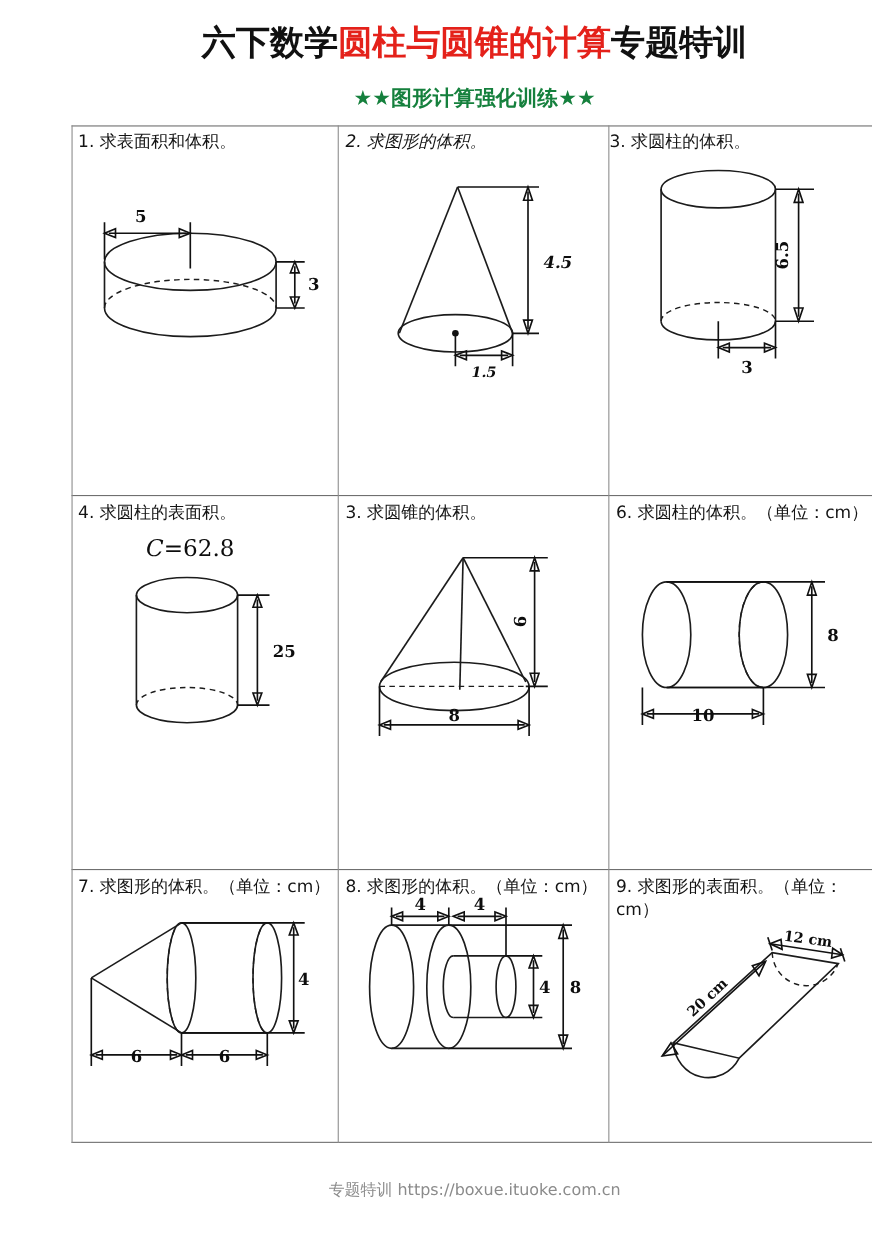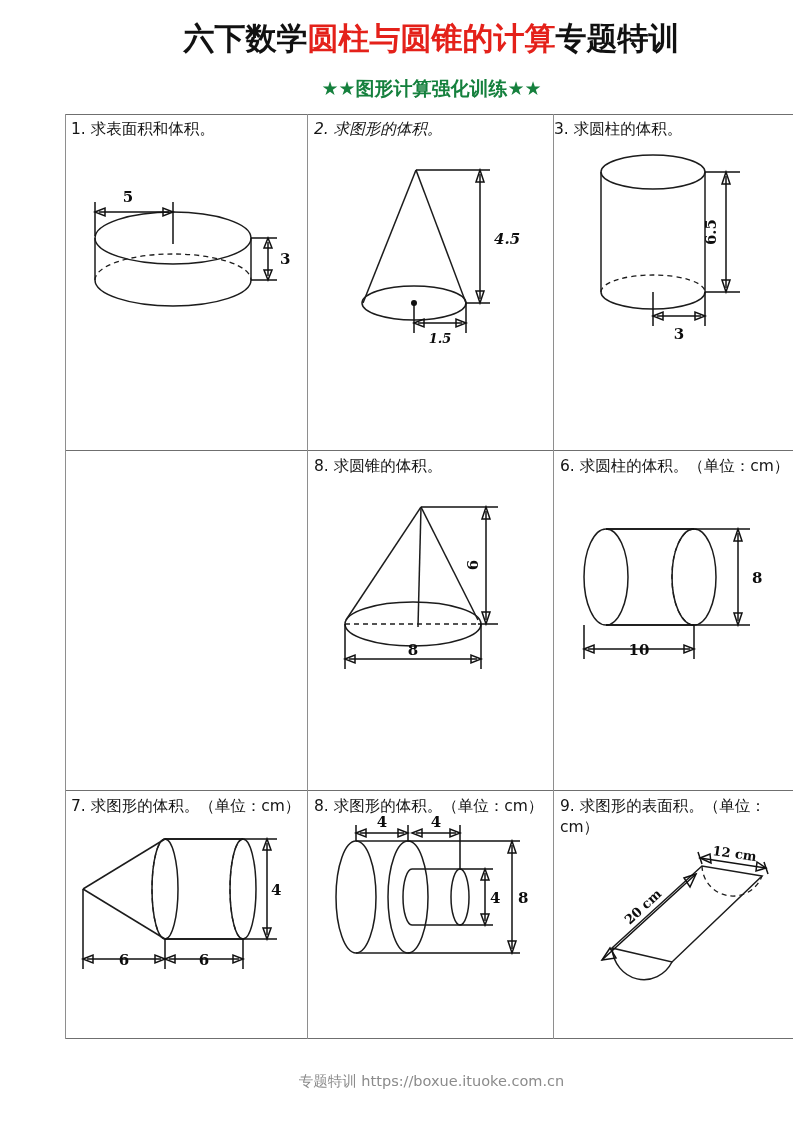--- a/index.html
+++ b/index.html
@@ -170,23 +170,44 @@
           <path class="dim" d="M105 152 L105 186"></path>
           <path class="dim" d="M157 152 L157 186"></path>
           <path class="dim" d="M109 176 L153 176"></path>
           <path class="dim" d="M105 176 L115 172 L115 180 Z" fill="#111"></path>
           <path class="dim" d="M157 176 L147 172 L147 180 Z" fill="#111"></path>
           <text class="num" x="131" y="199" text-anchor="middle">3</text>
         </svg>
       </div>
     </div>
 
+    <div class="cell" style="left:0;top:337px;width:242px;height:339px;">
+      <div class="qtext">4. 求圆柱的表面积。</div>
+      <div class="fig">
+        <svg width="242" height="215" viewBox="0 0 242 215">
+          <text class="numC" x="108" y="28" text-anchor="middle"><tspan font-style="italic">C</tspan>=62.8</text>
+
+          <ellipse class="stroke" cx="105" cy="64" rx="46" ry="16"></ellipse>
+          <path class="stroke" d="M59 64 L59 164"></path>
+          <path class="stroke" d="M151 64 L151 164"></path>
+          <path class="stroke" d="M59 164 A46 16 0 0 0 151 164"></path>
+          <path class="dash" d="M59 164 A46 16 0 0 1 151 164"></path>
+
+          <path class="dim" d="M151 64 L180 64"></path>
+          <path class="dim" d="M151 164 L180 164"></path>
+          <path class="dim" d="M169 68 L169 160"></path>
+          <path class="dim" d="M169 64 L165 75 L173 75 Z" fill="#111"></path>
+          <path class="dim" d="M169 164 L165 153 L173 153 Z" fill="#111"></path>
+          <text class="num" x="183" y="120">25</text>
+        </svg>
+      </div>
+    </div>
 
     <div class="cell" style="left:243px;top:337px;width:245px;height:339px;">
-      <div class="qtext">8. 求圆锥的体积。</div>
+      <div class="qtext">3. 求圆锥的体积。</div>
       <div class="fig">
         <svg width="245" height="215" viewBox="0 0 245 215">
 
           <path class="stroke" d="M113 30 L38 143"></path>
           <path class="stroke" d="M113 30 L170 143"></path>
           <path class="stroke" d="M113 30 L110 150"></path>
           <ellipse class="stroke" cx="105" cy="147" rx="68" ry="22"></ellipse>
           <path class="dash" d="M37 147 L173 147"></path>
 
           <path class="dim" d="M113 30 L190 30"></path>

